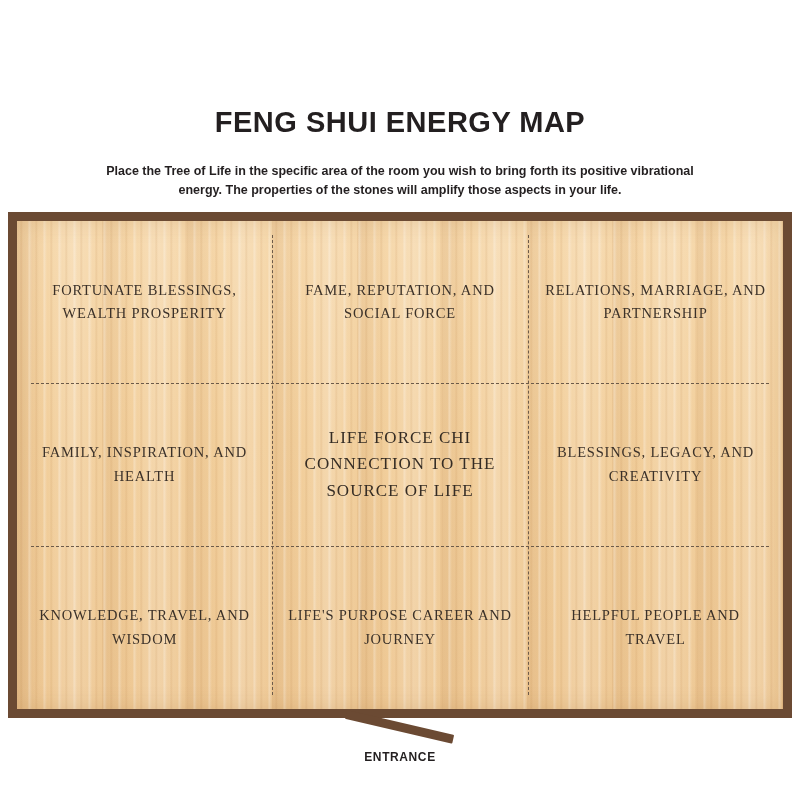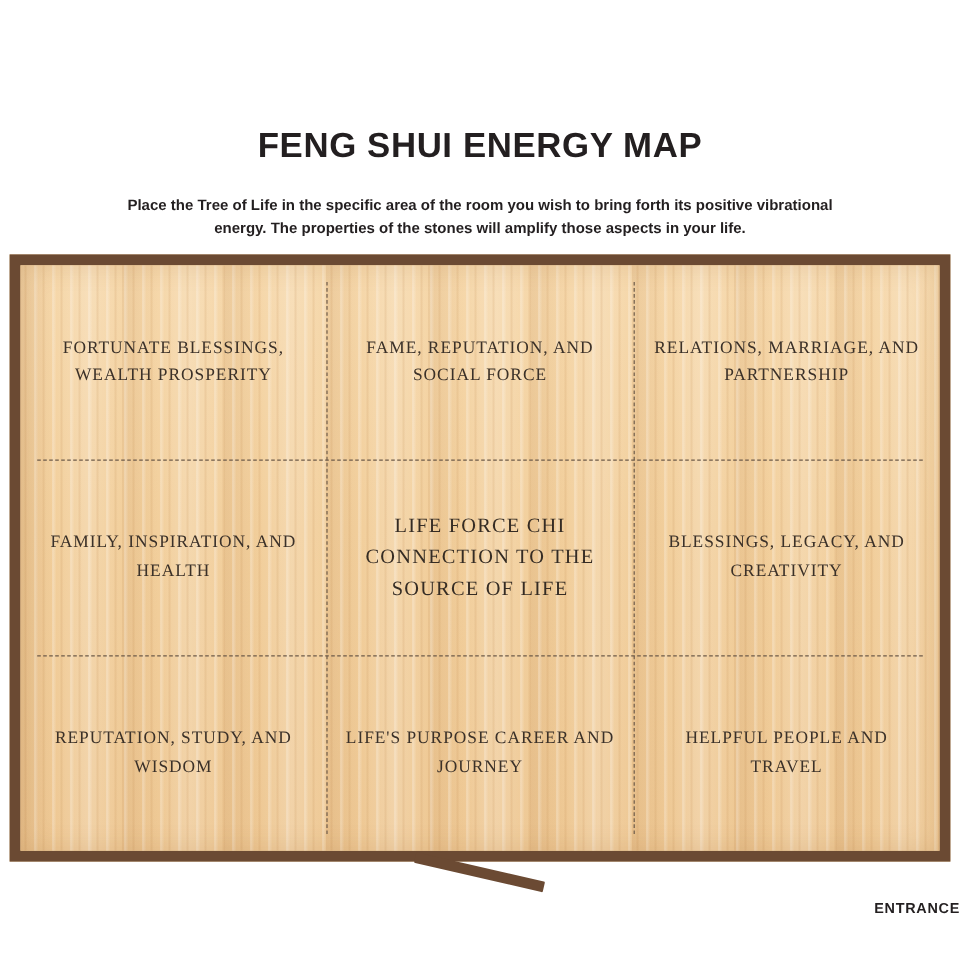--- a/index.html
+++ b/index.html
@@ -174,21 +174,21 @@
     background: #6b4a33;
     transform: rotate(13deg);
     transform-origin: 0 50%;
     border-radius: 1px;
   }
   .entrance-label {
     position: absolute;
     left: 0;
     top: 710px;
     width: 800px;
-    text-align: right;
+    text-align: center;
     font-size: 12px;
     font-weight: bold;
     letter-spacing: 0.6px;
     color: #231f20;
   }
 </style>
 </head>
 <body>
 
 <div class="page">
@@ -207,21 +207,21 @@
     <div class="grid-line h-line h2"></div>
 
     <div class="cell col-1 row-1">FORTUNATE BLESSINGS, WEALTH PROSPERITY</div>
     <div class="cell col-2 row-1">FAME, REPUTATION, AND SOCIAL FORCE</div>
     <div class="cell col-3 row-1">RELATIONS, MARRIAGE, AND PARTNERSHIP</div>
 
     <div class="cell col-2 row-2 center-cell">LIFE FORCE CHI CONNECTION TO THE SOURCE OF LIFE</div>
     <div class="cell col-1 row-2">FAMILY, INSPIRATION, AND HEALTH</div>
     <div class="cell col-3 row-2">BLESSINGS, LEGACY, AND CREATIVITY</div>
 
-    <div class="cell col-1 row-3">REPUTATION, STUDY, AND WISDOM</div>
+    <div class="cell col-1 row-3">KNOWLEDGE, TRAVEL, AND WISDOM</div>
     <div class="cell col-2 row-3">LIFE'S PURPOSE CAREER AND JOURNEY</div>
     <div class="cell col-3 row-3">HELPFUL PEOPLE AND TRAVEL</div>
 
     <div class="window win-a"></div>
     <div class="window win-b"></div>
   </div>
 
   <div class="entrance-wrap">
     <div class="door-panel"></div>
   </div>

